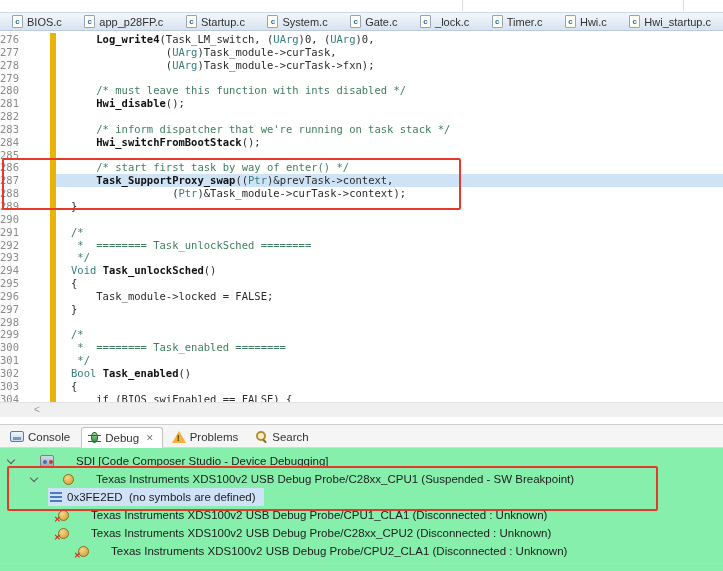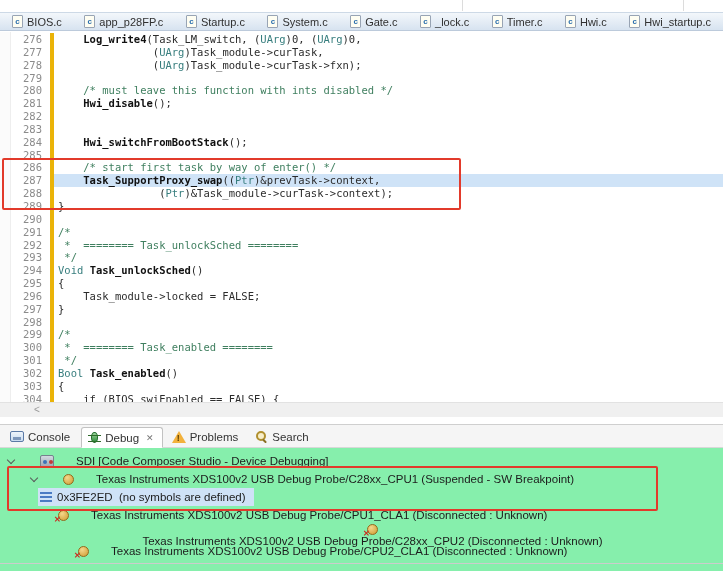--- a/index.html
+++ b/index.html
@@ -19,22 +19,22 @@
   .cfile-icon{width:11px;height:13px;box-sizing:border-box;background:#fffef2;border:1px solid #98a4b4;
           border-radius:1px;font:bold 8px "Liberation Sans",sans-serif;color:#2b6fad;
           display:flex;align-items:flex-end;justify-content:center;line-height:10px;flex:none}
 
   
   .editor{position:absolute;top:32px;left:0;width:723px;height:374px;background:#fff;overflow:hidden}
   .marker-col{position:absolute;left:0;top:0;bottom:0;width:10px;background:#fbfbfb;border-right:1px solid #eeeeee}
   .code-lines{position:absolute;top:1px;left:0;right:0}
   .cline{display:flex;height:12.85px;white-space:pre;
          font-family:"DejaVu Sans Mono","Liberation Mono",monospace;font-size:10.5px;line-height:12.85px}
-  .lnum{width:50px;flex:none;text-align:right;padding-right:8px;box-sizing:border-box;color:#8b8b8b}
-  .ctext{flex:1;border-left:4px solid #eab308;padding-left:4px}
+  .lnum{width:50px;flex:none;text-align:left;padding-right:8px;box-sizing:border-box;color:#8b8b8b}
+  .ctext{flex:1;border-left:6px solid #eab308;padding-left:15px}
   .cline.hl .ctext{background:#cfe3f7}
   .s-p{color:#2b2b2b}
   .s-c{color:#3f7f5f}
   .s-t{color:#367d7d}
   .s-f{color:#111;font-weight:bold}
 
   
   .ann{position:absolute;border:2px solid #e23a2b;border-radius:2px;z-index:9;pointer-events:none;background:transparent}
   .ann1{left:2px;top:158px;width:455px;height:48px}
   .ann2{left:7px;top:466px;width:647px;height:41px}
@@ -141,21 +141,21 @@
 <div class="editor">
   <div class="marker-col"></div>
   <div class="code-lines" id="code-lines">
       <div class="cline"><span class="lnum">276</span><span class="ctext"><span class="s-p">    </span><span class="s-f">Log_write4</span><span class="s-p">(Task_LM_switch, (</span><span class="s-t">UArg</span><span class="s-p">)0, (</span><span class="s-t">UArg</span><span class="s-p">)0,</span></span></div>
       <div class="cline"><span class="lnum">277</span><span class="ctext"><span class="s-p">               (</span><span class="s-t">UArg</span><span class="s-p">)Task_module-&gt;curTask,</span></span></div>
       <div class="cline"><span class="lnum">278</span><span class="ctext"><span class="s-p">               (</span><span class="s-t">UArg</span><span class="s-p">)Task_module-&gt;curTask-&gt;fxn);</span></span></div>
       <div class="cline"><span class="lnum">279</span><span class="ctext"></span></div>
       <div class="cline"><span class="lnum">280</span><span class="ctext"><span class="s-p">    </span><span class="s-c">/* must leave this function with ints disabled */</span></span></div>
       <div class="cline"><span class="lnum">281</span><span class="ctext"><span class="s-p">    </span><span class="s-f">Hwi_disable</span><span class="s-p">();</span></span></div>
       <div class="cline"><span class="lnum">282</span><span class="ctext"></span></div>
-      <div class="cline"><span class="lnum">283</span><span class="ctext"><span class="s-p">    </span></span></div>
+      <div class="cline"><span class="lnum">283</span><span class="ctext"><span class="s-p">    </span><span class="s-c">/* inform dispatcher that we're running on task stack */</span></span></div>
       <div class="cline"><span class="lnum">284</span><span class="ctext"><span class="s-p">    </span><span class="s-f">Hwi_switchFromBootStack</span><span class="s-p">();</span></span></div>
       <div class="cline"><span class="lnum">285</span><span class="ctext"></span></div>
       <div class="cline"><span class="lnum">286</span><span class="ctext"><span class="s-p">    </span><span class="s-c">/* start first task by way of enter() */</span></span></div>
       <div class="cline hl"><span class="lnum">287</span><span class="ctext"><span class="s-p">    </span><span class="s-f">Task_SupportProxy_swap</span><span class="s-p">((</span><span class="s-t">Ptr</span><span class="s-p">)&amp;prevTask-&gt;context,</span></span></div>
       <div class="cline"><span class="lnum">288</span><span class="ctext"><span class="s-p">                (</span><span class="s-t">Ptr</span><span class="s-p">)&amp;Task_module-&gt;curTask-&gt;context);</span></span></div>
       <div class="cline"><span class="lnum">289</span><span class="ctext"><span class="s-p">}</span></span></div>
       <div class="cline"><span class="lnum">290</span><span class="ctext"></span></div>
       <div class="cline"><span class="lnum">291</span><span class="ctext"><span class="s-c">/*</span></span></div>
       <div class="cline"><span class="lnum">292</span><span class="ctext"><span class="s-c"> *  ======== Task_unlockSched ========</span></span></div>
       <div class="cline"><span class="lnum">293</span><span class="ctext"><span class="s-c"> */</span></span></div>
@@ -195,21 +195,21 @@
         <span class="ptab-label">Problems</span>
       </div>
       <div class="ptab">
         <span class="icon search-icon"></span>
         <span class="ptab-label">Search</span>
       </div>
     </div>
   <div class="tree" id="tree">
       <div class="trow" style="padding-left: 4px;"><span class="chev-slot"><span class="chev"></span></span><span class="icon target-config-icon"></span><span class="tlabel">SDI [Code Composer Studio - Device Debugging]</span></div>
       <div class="trow" style="padding-left: 27px;"><span class="chev-slot"><span class="chev"></span></span><span class="icon debug-probe-icon"></span><span class="tlabel">Texas Instruments XDS100v2 USB Debug Probe/C28xx_CPU1 (Suspended - SW Breakpoint)</span></div>
-      <div class="trow" style="padding-left: 38px;"><span class="sel-bg"><span class="icon stack-frame-icon"></span><span class="tlabel">0x3FE2ED  (no symbols are defined)</span></span></div>
+      <div class="trow" style="padding-left: 48px;"><span class="sel-bg"><span class="icon stack-frame-icon"></span><span class="tlabel">0x3FE2ED  (no symbols are defined)</span></span></div>
       <div class="trow" style="padding-left: 22px;"><span class="chev-slot"></span><span class="icon probe-disconnected-icon"></span><span class="tlabel">Texas Instruments XDS100v2 USB Debug Probe/CPU1_CLA1 (Disconnected : Unknown)</span></div>
-      <div class="trow" style="padding-left: 22px; flex-direction: column;"><span class="chev-slot"></span><span class="icon probe-disconnected-icon"></span><span class="tlabel">Texas Instruments XDS100v2 USB Debug Probe/C28xx_CPU2 (Disconnected : Unknown)</span></div>
+      <div class="trow" style="padding-left: 22px;"><span class="chev-slot"></span><span class="icon probe-disconnected-icon"></span><span class="tlabel">Texas Instruments XDS100v2 USB Debug Probe/C28xx_CPU2 (Disconnected : Unknown)</span></div>
       <div class="trow" style="padding-left: 22px; margin-left: 20px;"><span class="chev-slot"></span><span class="icon probe-disconnected-icon"></span><span class="tlabel">Texas Instruments XDS100v2 USB Debug Probe/CPU2_CLA1 (Disconnected : Unknown)</span></div>
     </div>
 </div>
 
 <div class="ann ann2"></div>
 <div class="bottom-line"></div>
 
 </body></html>

